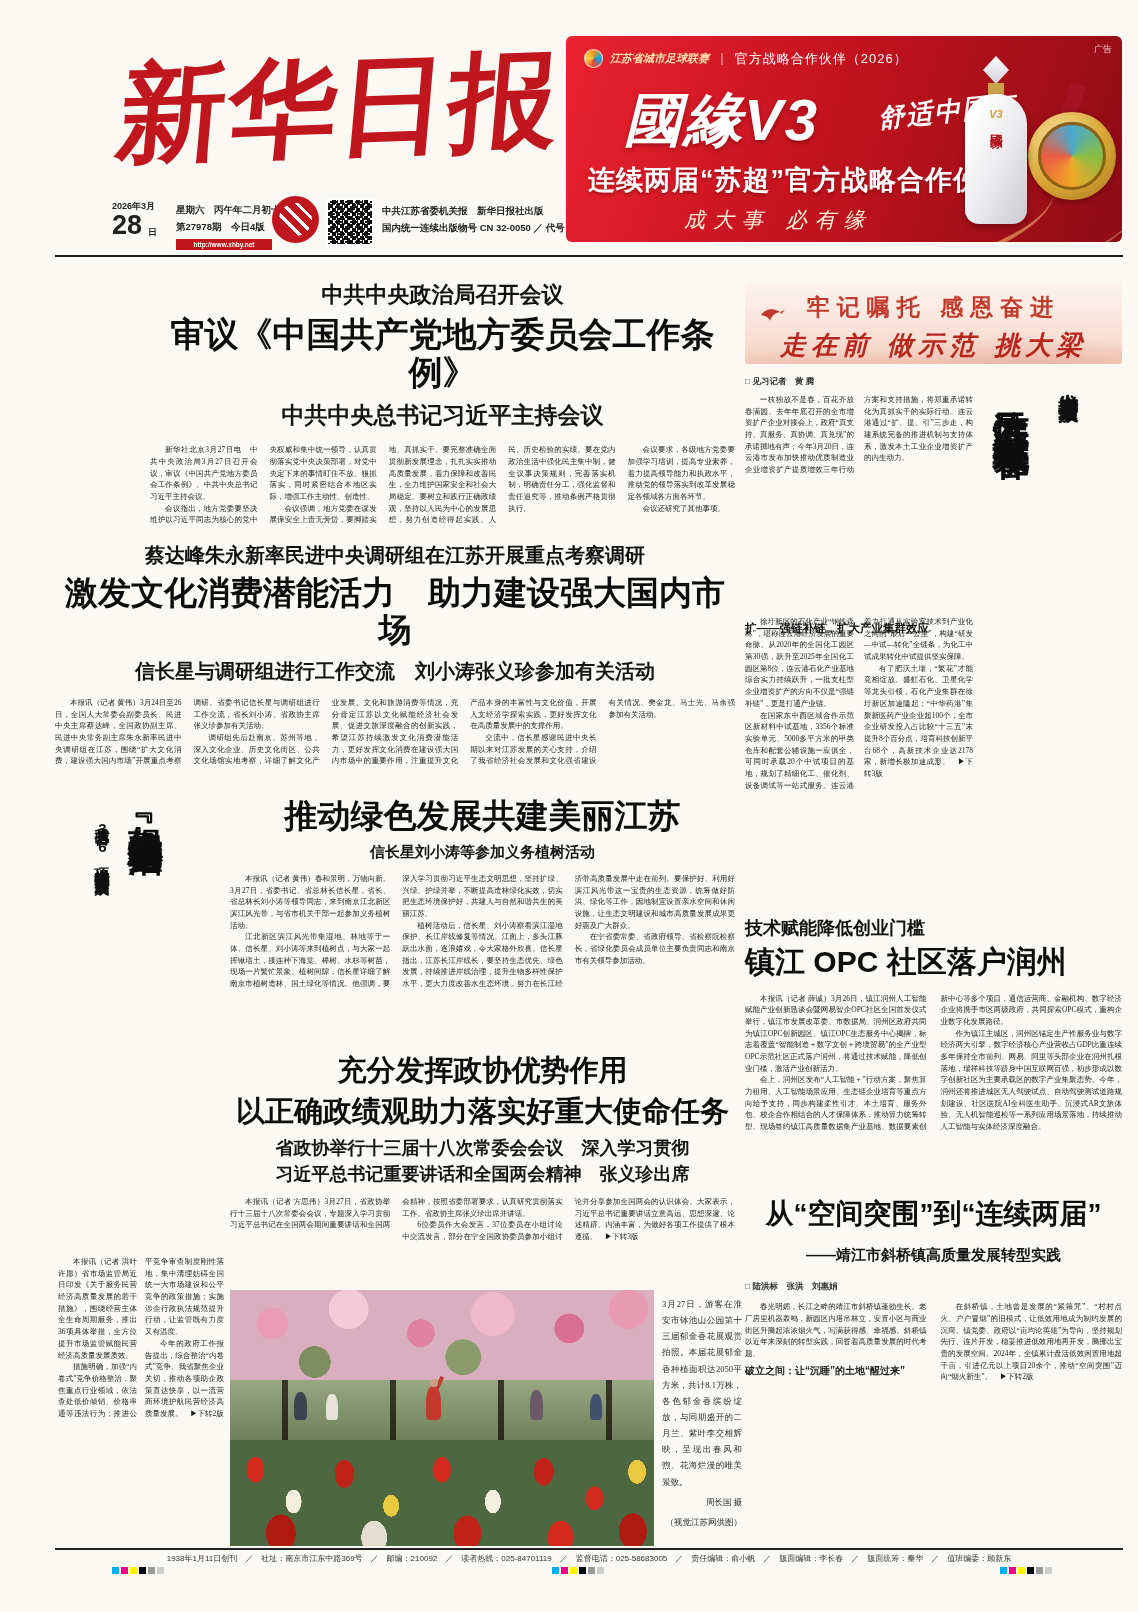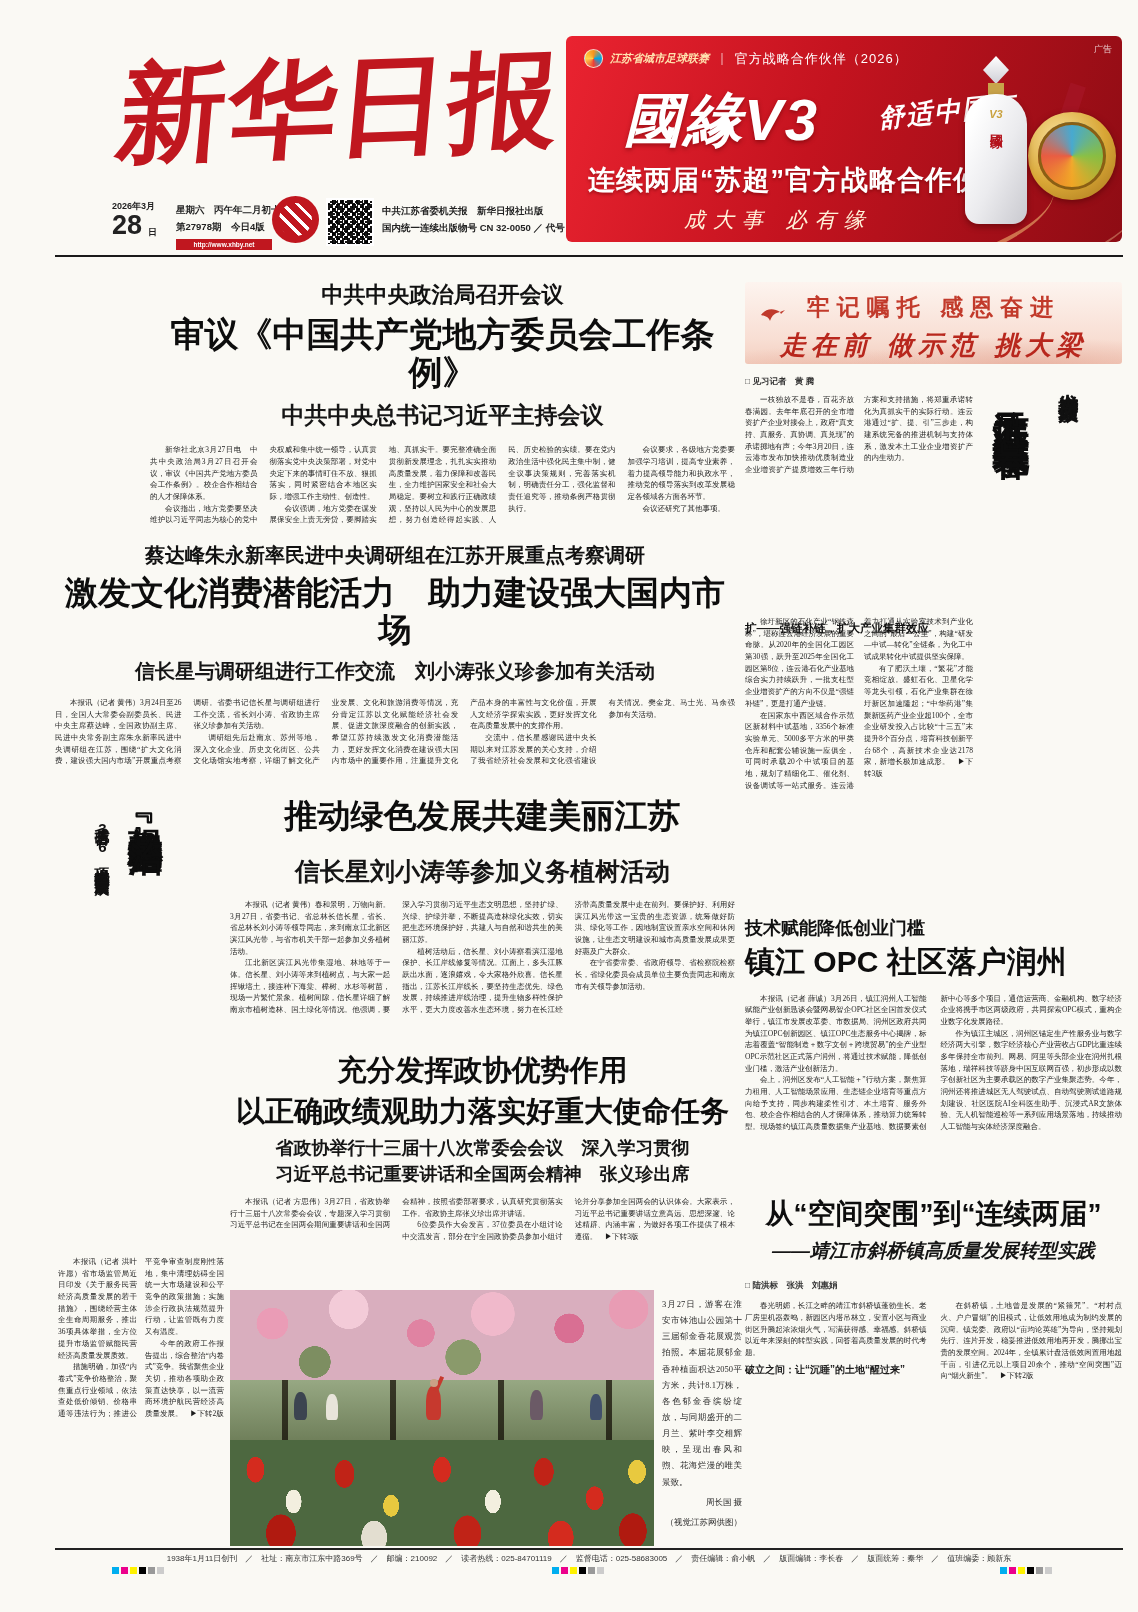--- a/index.html
+++ b/index.html
@@ -190,21 +190,21 @@
     </div>
   </div>
 
   <div class="rule-top"></div>
 
   <section class="abs" style="left:150px;top:280px;width:585px;">
     <div class="kick" style="font-size:22px;">中共中央政治局召开会议</div>
     <div class="hl" style="font-size:34px;margin-top:5px;">审议《中国共产党地方委员会工作条例》</div>
     <div class="deck" style="font-size:23px;margin-top:9px;">中共中央总书记习近平主持会议</div>
     <div class="bt" style="margin-top:13px;height:128px;column-count:5;column-gap:12px;">
-        <p>新华社北京3月27日电　中共中央政治局3月27日召开会议，审议《中国共产党地方委员会工作条例》。校企合作相结合的人才保障体系。</p>
+        <p>新华社北京3月27日电　中共中央政治局3月27日召开会议，审议《中国共产党地方委员会工作条例》。中共中央总书记习近平主持会议。</p>
         <p>会议指出，地方党委要坚决维护以习近平同志为核心的党中央权威和集中统一领导，认真贯彻落实党中央决策部署，对党中央定下来的事情盯住不放、狠抓落实，同时紧密结合本地区实际，增强工作主动性、创造性。</p>
         <p>会议强调，地方党委在谋发展保安全上责无旁贷，要脚踏实地、真抓实干。要完整准确全面贯彻新发展理念，扎扎实实推动高质量发展，着力保障和改善民生，全力维护国家安全和社会大局稳定。要树立和践行正确政绩观，坚持以人民为中心的发展思想，努力创造经得起实践、人民、历史检验的实绩。要在党内政治生活中强化民主集中制，健全议事决策规则，完善落实机制，明确责任分工，强化监督和责任追究等，推动条例严格贯彻执行。</p>
         <p>会议要求，各级地方党委要加强学习培训，提高专业素养，着力提高领导能力和执政水平，推动党的领导落实到改革发展稳定各领域各方面各环节。</p>
         <p>会议还研究了其他事项。</p>
       </div>
   </section>
 
   <section class="abs" style="left:55px;top:542px;width:680px;">
     <div class="kick" style="font-size:20px;">蔡达峰朱永新率民进中央调研组在江苏开展重点考察调研</div>
     <div class="hl" style="font-size:33px;margin-top:6px;">激发文化消费潜能活力　助力建设强大国内市场</div>
@@ -219,21 +219,21 @@
   <div class="vert abs" style="left:92px;top:816px;height:300px;font-size:15px;font-weight:bold;letter-spacing:1px;">我省出台36项举措赋能民营经济高质量发展</div>
   <div class="vert abs hl" style="left:126px;top:800px;height:448px;font-size:35px;letter-spacing:1px;text-align:left;">加强『内卷式』竞争价格整治</div>
   <div class="bt abs" style="left:58px;top:1256px;width:166px;height:284px;column-count:2;column-gap:8px;">
       <p>本报讯（记者 洪叶 许愿）省市场监管局近日印发《关于服务民营经济高质量发展的若干措施》，围绕经营主体全生命周期服务，推出36项具体举措，全方位提升市场监管赋能民营经济高质量发展质效。</p>
       <p>措施明确，加强“内卷式”竞争价格整治，聚焦重点行业领域，依法查处低价倾销、价格串通等违法行为；推进公平竞争审查制度刚性落地，集中清理妨碍全国统一大市场建设和公平竞争的政策措施；实施涉企行政执法规范提升行动，让监管既有力度又有温度。</p>
       <p>今年的政府工作报告提出，综合整治“内卷式”竞争。我省聚焦企业关切，推动各项助企政策直达快享，以一流营商环境护航民营经济高质量发展。　▶下转2版</p>
     </div>
 
   <section class="abs" style="left:230px;top:798px;width:505px;">
     <div class="hl" style="font-size:33px;">推动绿色发展共建美丽江苏</div>
-    <div class="deck" style="font-size:25px;margin-top:20px;">信长星刘小涛等参加义务植树活动</div>
+    <div class="deck" style="font-size:15px;margin-top:8px;">信长星刘小涛等参加义务植树活动</div>
     <div class="bt" style="margin-top:11px;height:132px;column-count:3;column-gap:12px;">
         <p>本报讯（记者 黄伟）春和景明，万物向新。3月27日，省委书记、省总林长信长星，省长、省总林长刘小涛等领导同志，来到南京江北新区滨江风光带，与省市机关干部一起参加义务植树活动。</p>
         <p>江北新区滨江风光带集湿地、林地等于一体。信长星、刘小涛等来到植树点，与大家一起挥锹培土，接连种下海棠、榉树、水杉等树苗，现场一片繁忙景象。植树间隙，信长星详细了解南京市植树造林、国土绿化等情况。他强调，要深入学习贯彻习近平生态文明思想，坚持扩绿、兴绿、护绿并举，不断提高造林绿化实效，切实把生态环境保护好，共建人与自然和谐共生的美丽江苏。</p>
         <p>植树活动后，信长星、刘小涛察看滨江湿地保护、长江岸线修复等情况。江面上，多头江豚跃出水面，逐浪嬉戏，令大家格外欣喜。信长星指出，江苏长江岸线长，要坚持生态优先、绿色发展，持续推进岸线治理，提升生物多样性保护水平，更大力度改善水生态环境，努力在长江经济带高质量发展中走在前列。要保护好、利用好滨江风光带这一宝贵的生态资源，统筹做好防洪、绿化等工作，因地制宜设置亲水空间和休闲设施，让生态文明建设和城市高质量发展成果更好惠及广大群众。</p>
         <p>在宁省委常委、省政府领导、省检察院检察长，省绿化委员会成员单位主要负责同志和南京市有关领导参加活动。</p>
       </div>
   </section>
 
   <section class="abs" style="left:230px;top:1054px;width:505px;">
     <div class="hl" style="font-size:29px;">充分发挥政协优势作用</div>
@@ -288,21 +288,21 @@
     <div class="hl" style="font-size:30px;margin-top:5px;text-align:left;">镇江 OPC 社区落户润州</div>
     <div class="bt" style="margin-top:14px;height:182px;column-count:2;column-gap:14px;">
         <p>本报讯（记者 薛诚）3月26日，镇江润州人工智能赋能产业创新恳谈会暨网易智企OPC社区全国首发仪式举行，镇江市发展改革委、市数据局、润州区政府共同为镇江OPC创新园区、镇江OPC生态服务中心揭牌，标志着覆盖“智能制造＋数字文创＋跨境贸易”的全产业型OPC示范社区正式落户润州，将通过技术赋能，降低创业门槛，激活产业创新活力。</p>
         <p>会上，润州区发布“人工智能＋”行动方案，聚焦算力租用、人工智能场景应用、生态链企业培育等重点方向给予支持，同步构建柔性引才、本土培育、服务外包、校企合作相结合的人才保障体系，推动算力统筹转型。现场签约镇江高质量数据集产业基地、数据要素创新中心等多个项目，通信运营商、金融机构、数字经济企业将携手市区两级政府，共同探索OPC模式，重构企业数字化发展路径。</p>
         <p>作为镇江主城区，润州区锚定生产性服务业与数字经济两大引擎，数字经济核心产业营收占GDP比重连续多年保持全市前列。网易、阿里等头部企业在润州扎根落地，瑞祥科技等跻身中国互联网百强，初步形成以数字创新社区为主要承载区的数字产业集聚态势。今年，润州还将推进城区无人驾驶试点、自动驾驶测试道路规划建设、社区医院AI全科医生助手、沉浸式AR文旅体验、无人机智能巡检等一系列应用场景落地，持续推动人工智能与实体经济深度融合。</p>
       </div>
   </section>
 
   <section class="abs" style="left:745px;top:1198px;width:377px;">
     <div class="hl" style="font-size:28px;">从“空间突围”到“连续两届”</div>
-    <div class="deck" style="font-size:19px;margin-top:9px;font-style:italic;">——靖江市斜桥镇高质量发展转型实践</div>
+    <div class="deck" style="font-size:15px;margin-top:17px;">——靖江市斜桥镇高质量发展转型实践</div>
     <div class="byline" style="margin-top:16px;">□ 陆洪标　张洪　刘惠娟</div>
     <div class="bt" style="margin-top:8px;height:222px;column-count:2;column-gap:14px;">
         <p>春光明媚，长江之畔的靖江市斜桥镇蓬勃生长。老厂房里机器轰鸣，新园区内塔吊林立，安置小区与商业街区升腾起浓浓烟火气，写满获得感、幸福感。斜桥镇以近年来深刻的转型实践，回答着高质量发展的时代考题。</p>
         <p class="sub">破立之间：让“沉睡”的土地“醒过来”</p>
         <p>在斜桥镇，土地曾是发展的“紧箍咒”。“村村点火、户户冒烟”的旧模式，让低效用地成为制约发展的沉疴。镇党委、政府以“亩均论英雄”为导向，坚持规划先行、连片开发，稳妥推进低效用地再开发，腾挪出宝贵的发展空间。2024年，全镇累计盘活低效闲置用地超千亩，引进亿元以上项目20余个，推动“空间突围”迈向“烟火新生”。　▶下转2版</p>
       </div>
   </section>
 
   <div class="rule-bottom"></div>
   <div class="footer-line">1938年1月11日创刊　／　社址：南京市江东中路369号　／　邮编：210092　／　读者热线：025-84701119　／　监督电话：025-58683005　／　责任编辑：俞小帆　／　版面编辑：李长春　／　版面统筹：秦华　／　值班编委：顾新东</div>

